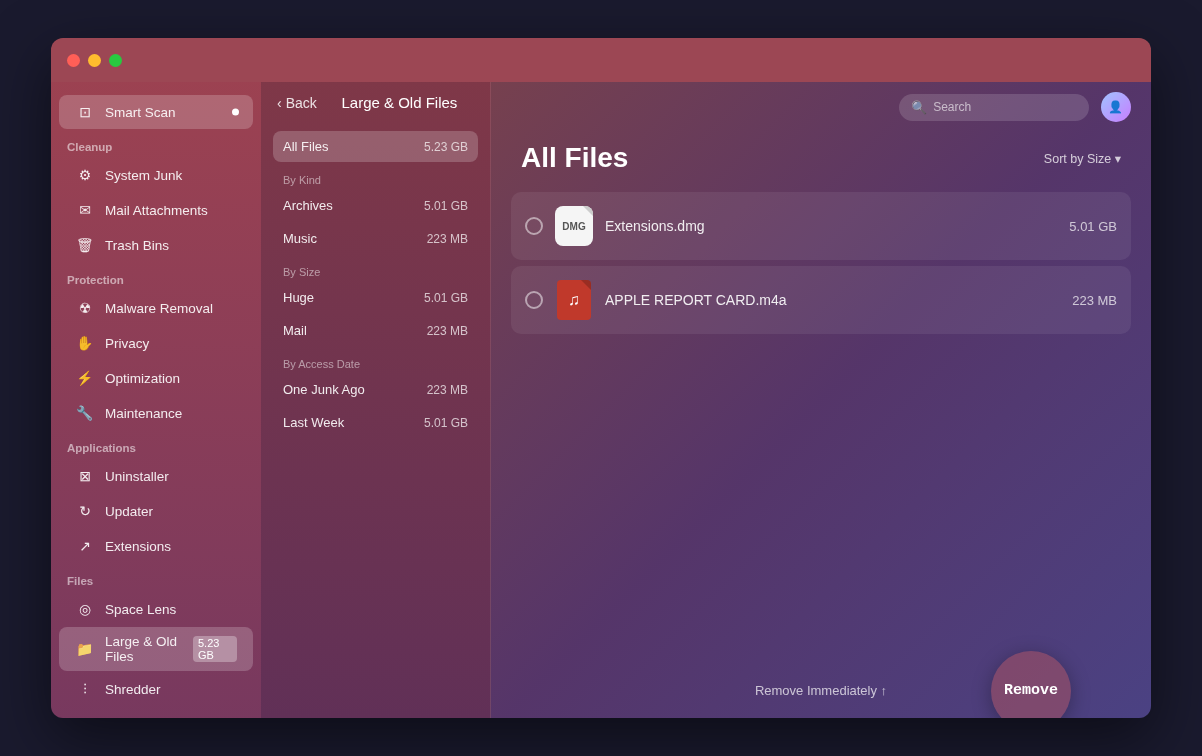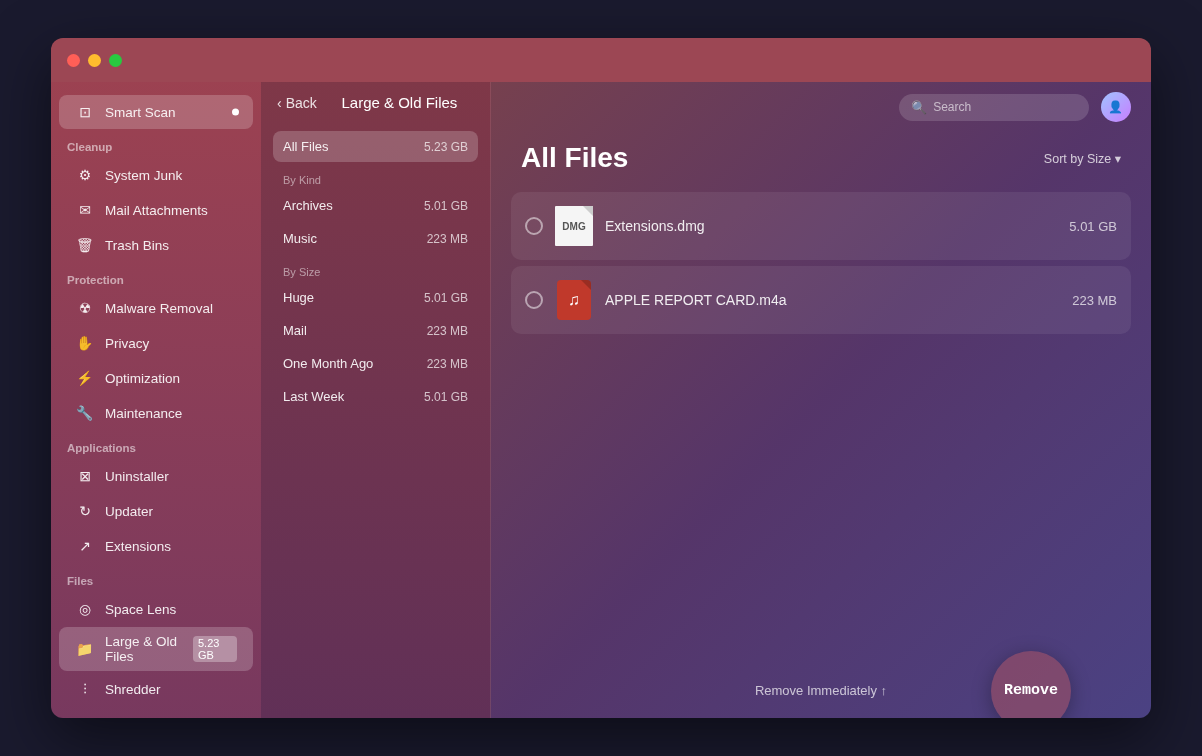--- a/index.html
+++ b/index.html
@@ -249,21 +249,21 @@
       width: 38px;
       height: 44px;
       display: flex;
       align-items: center;
       justify-content: center;
       flex-shrink: 0;
       position: relative;
     }
     .file-icon-dmg {
       background: #f5f5f5;
-      border-radius: 1px;
+      border-radius: 8px;
       width: 44px;
       height: 40px;
       display: flex;
       align-items: center;
       justify-content: center;
       font-size: 9px;
       color: #555;
       font-weight: 600;
       flex-direction: column;
       position: relative;
@@ -456,22 +456,23 @@
         <div class="filter-section-label">By Size</div>
         <div class="filter-item">
           <span>Huge</span>
           <span class="size">5.01 GB</span>
         </div>
         <div class="filter-item">
           <span>Mail</span>
           <span class="size">223 MB</span>
         </div>
 
+        <div class="filter-section-label">By Access Date</div>
         <div class="filter-item">
-          <span>One Month Ago</span>
+          <span>One Junk Ago</span>
           <span class="size">223 MB</span>
         </div>
         <div class="filter-item">
           <span>Last Week</span>
           <span class="size">5.01 GB</span>
         </div>
       </div>
     </div>
 
     <div class="main-content">

